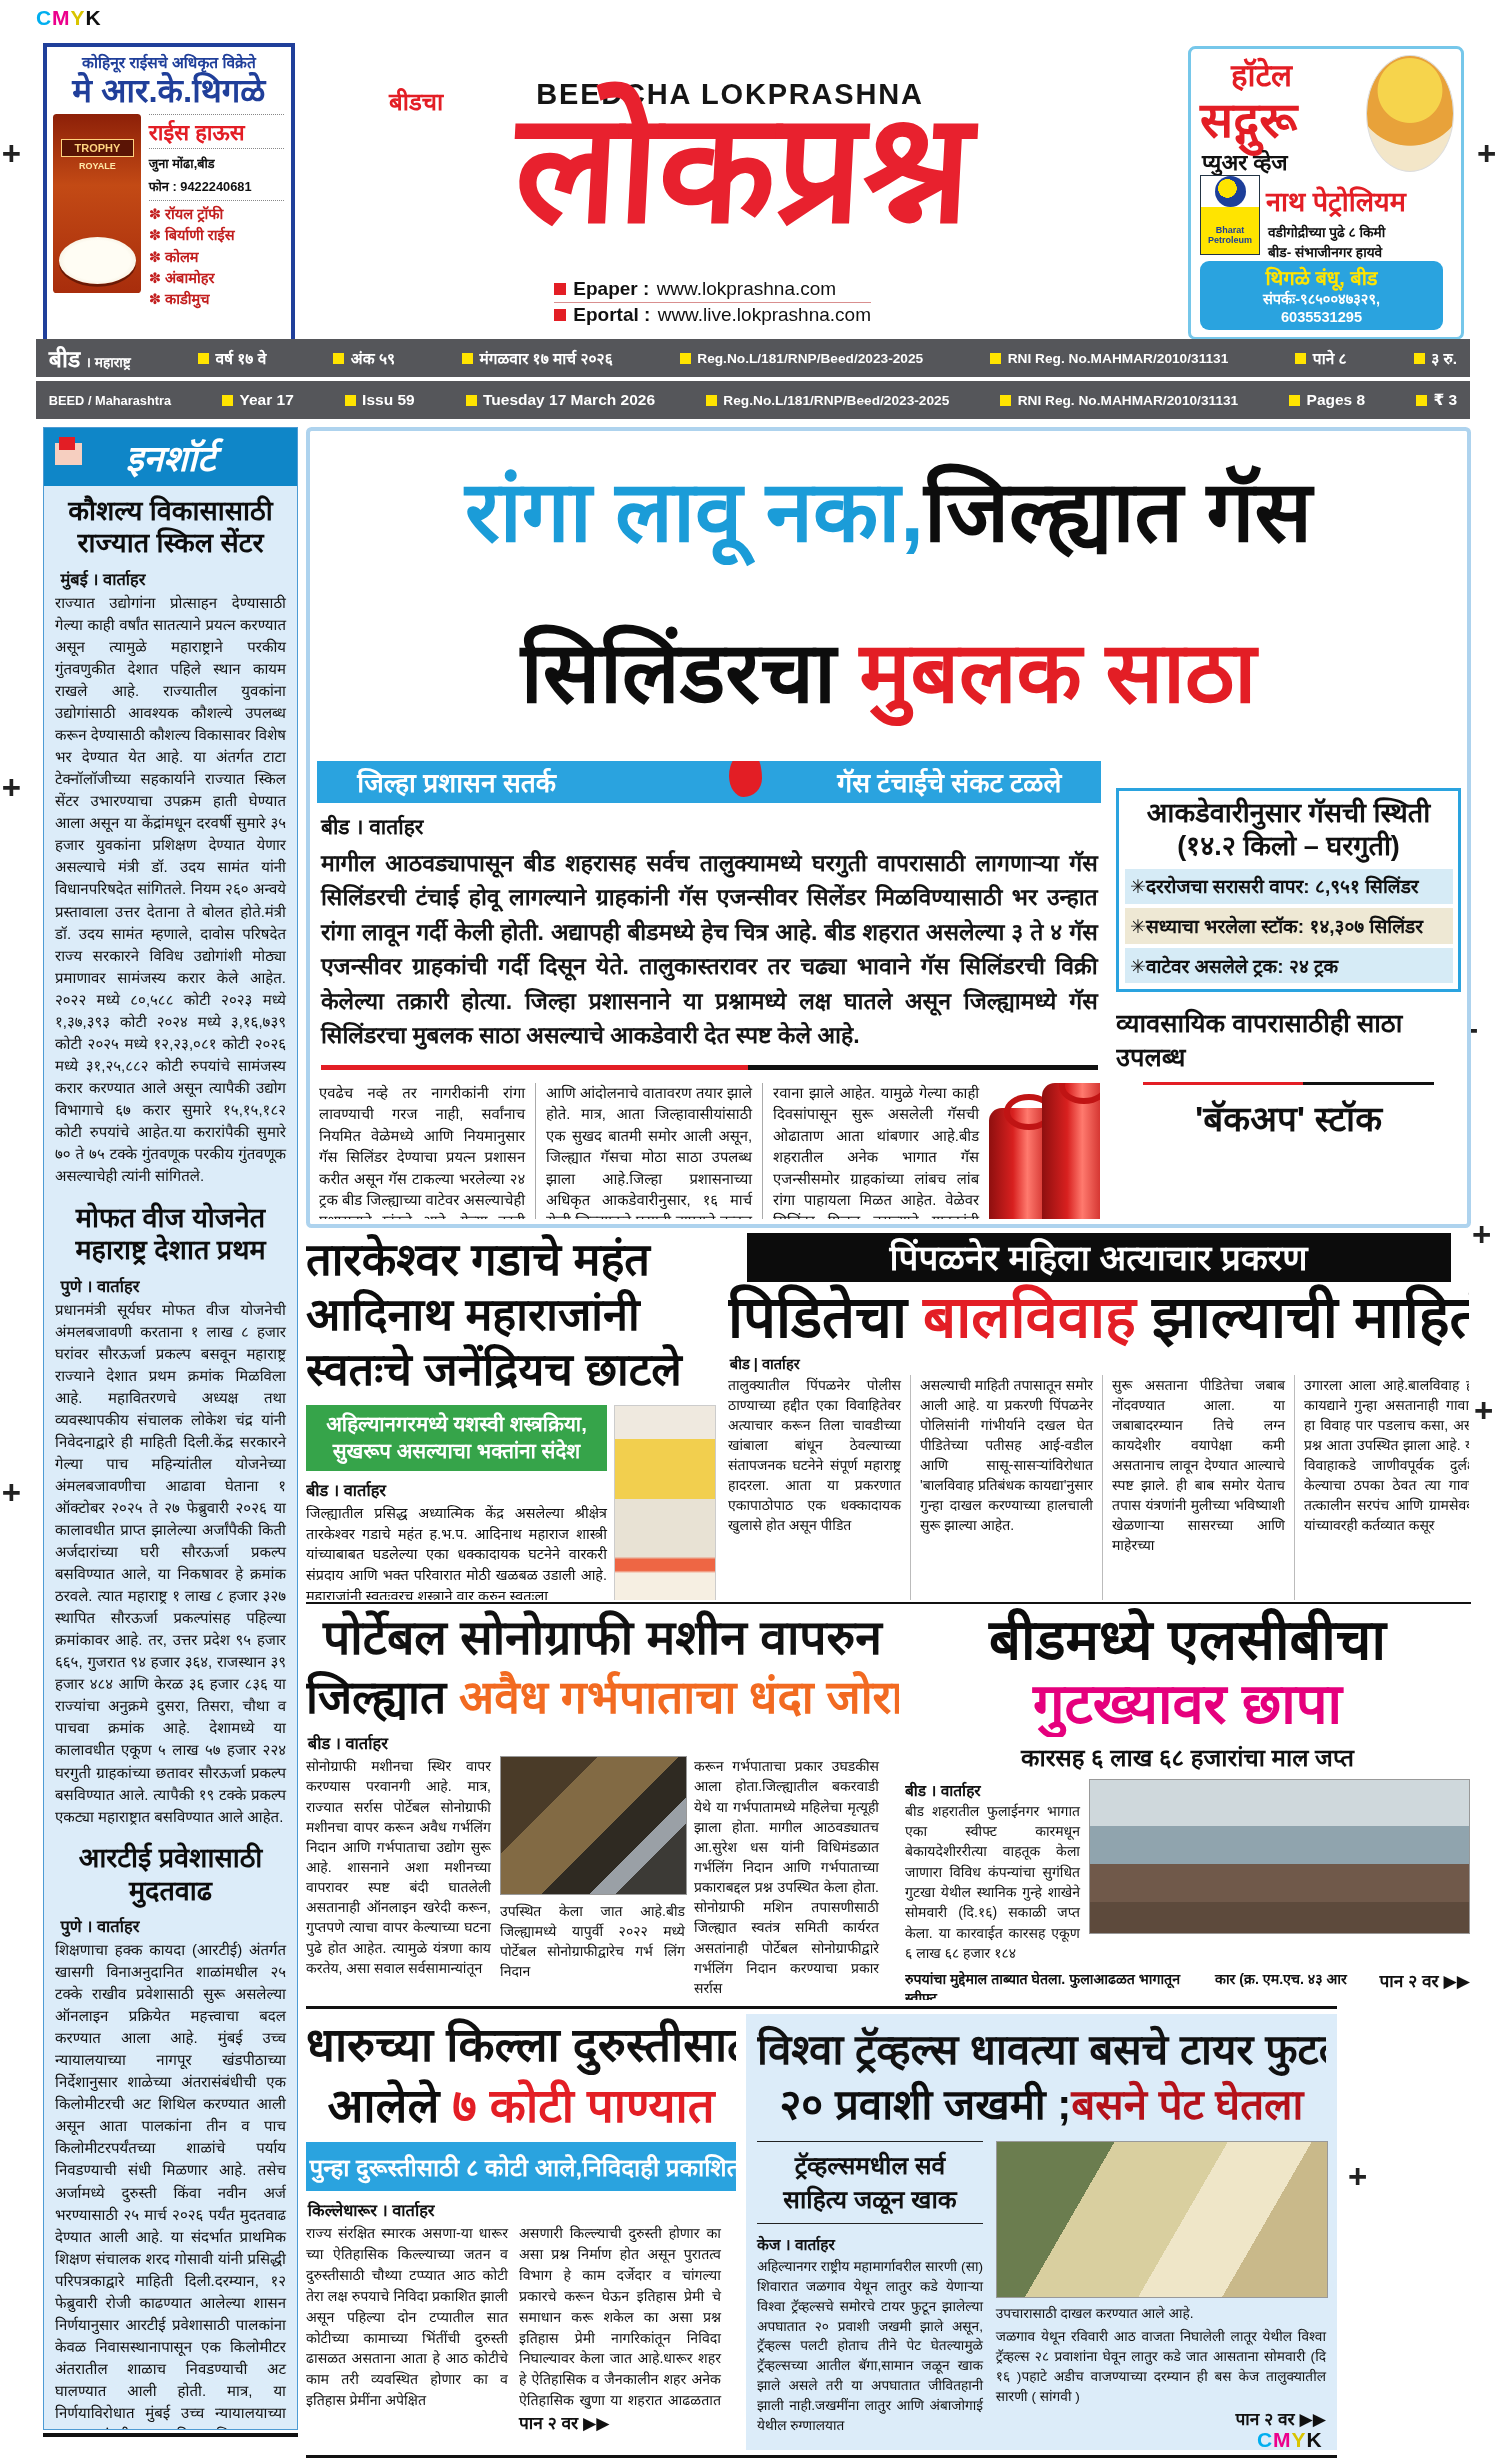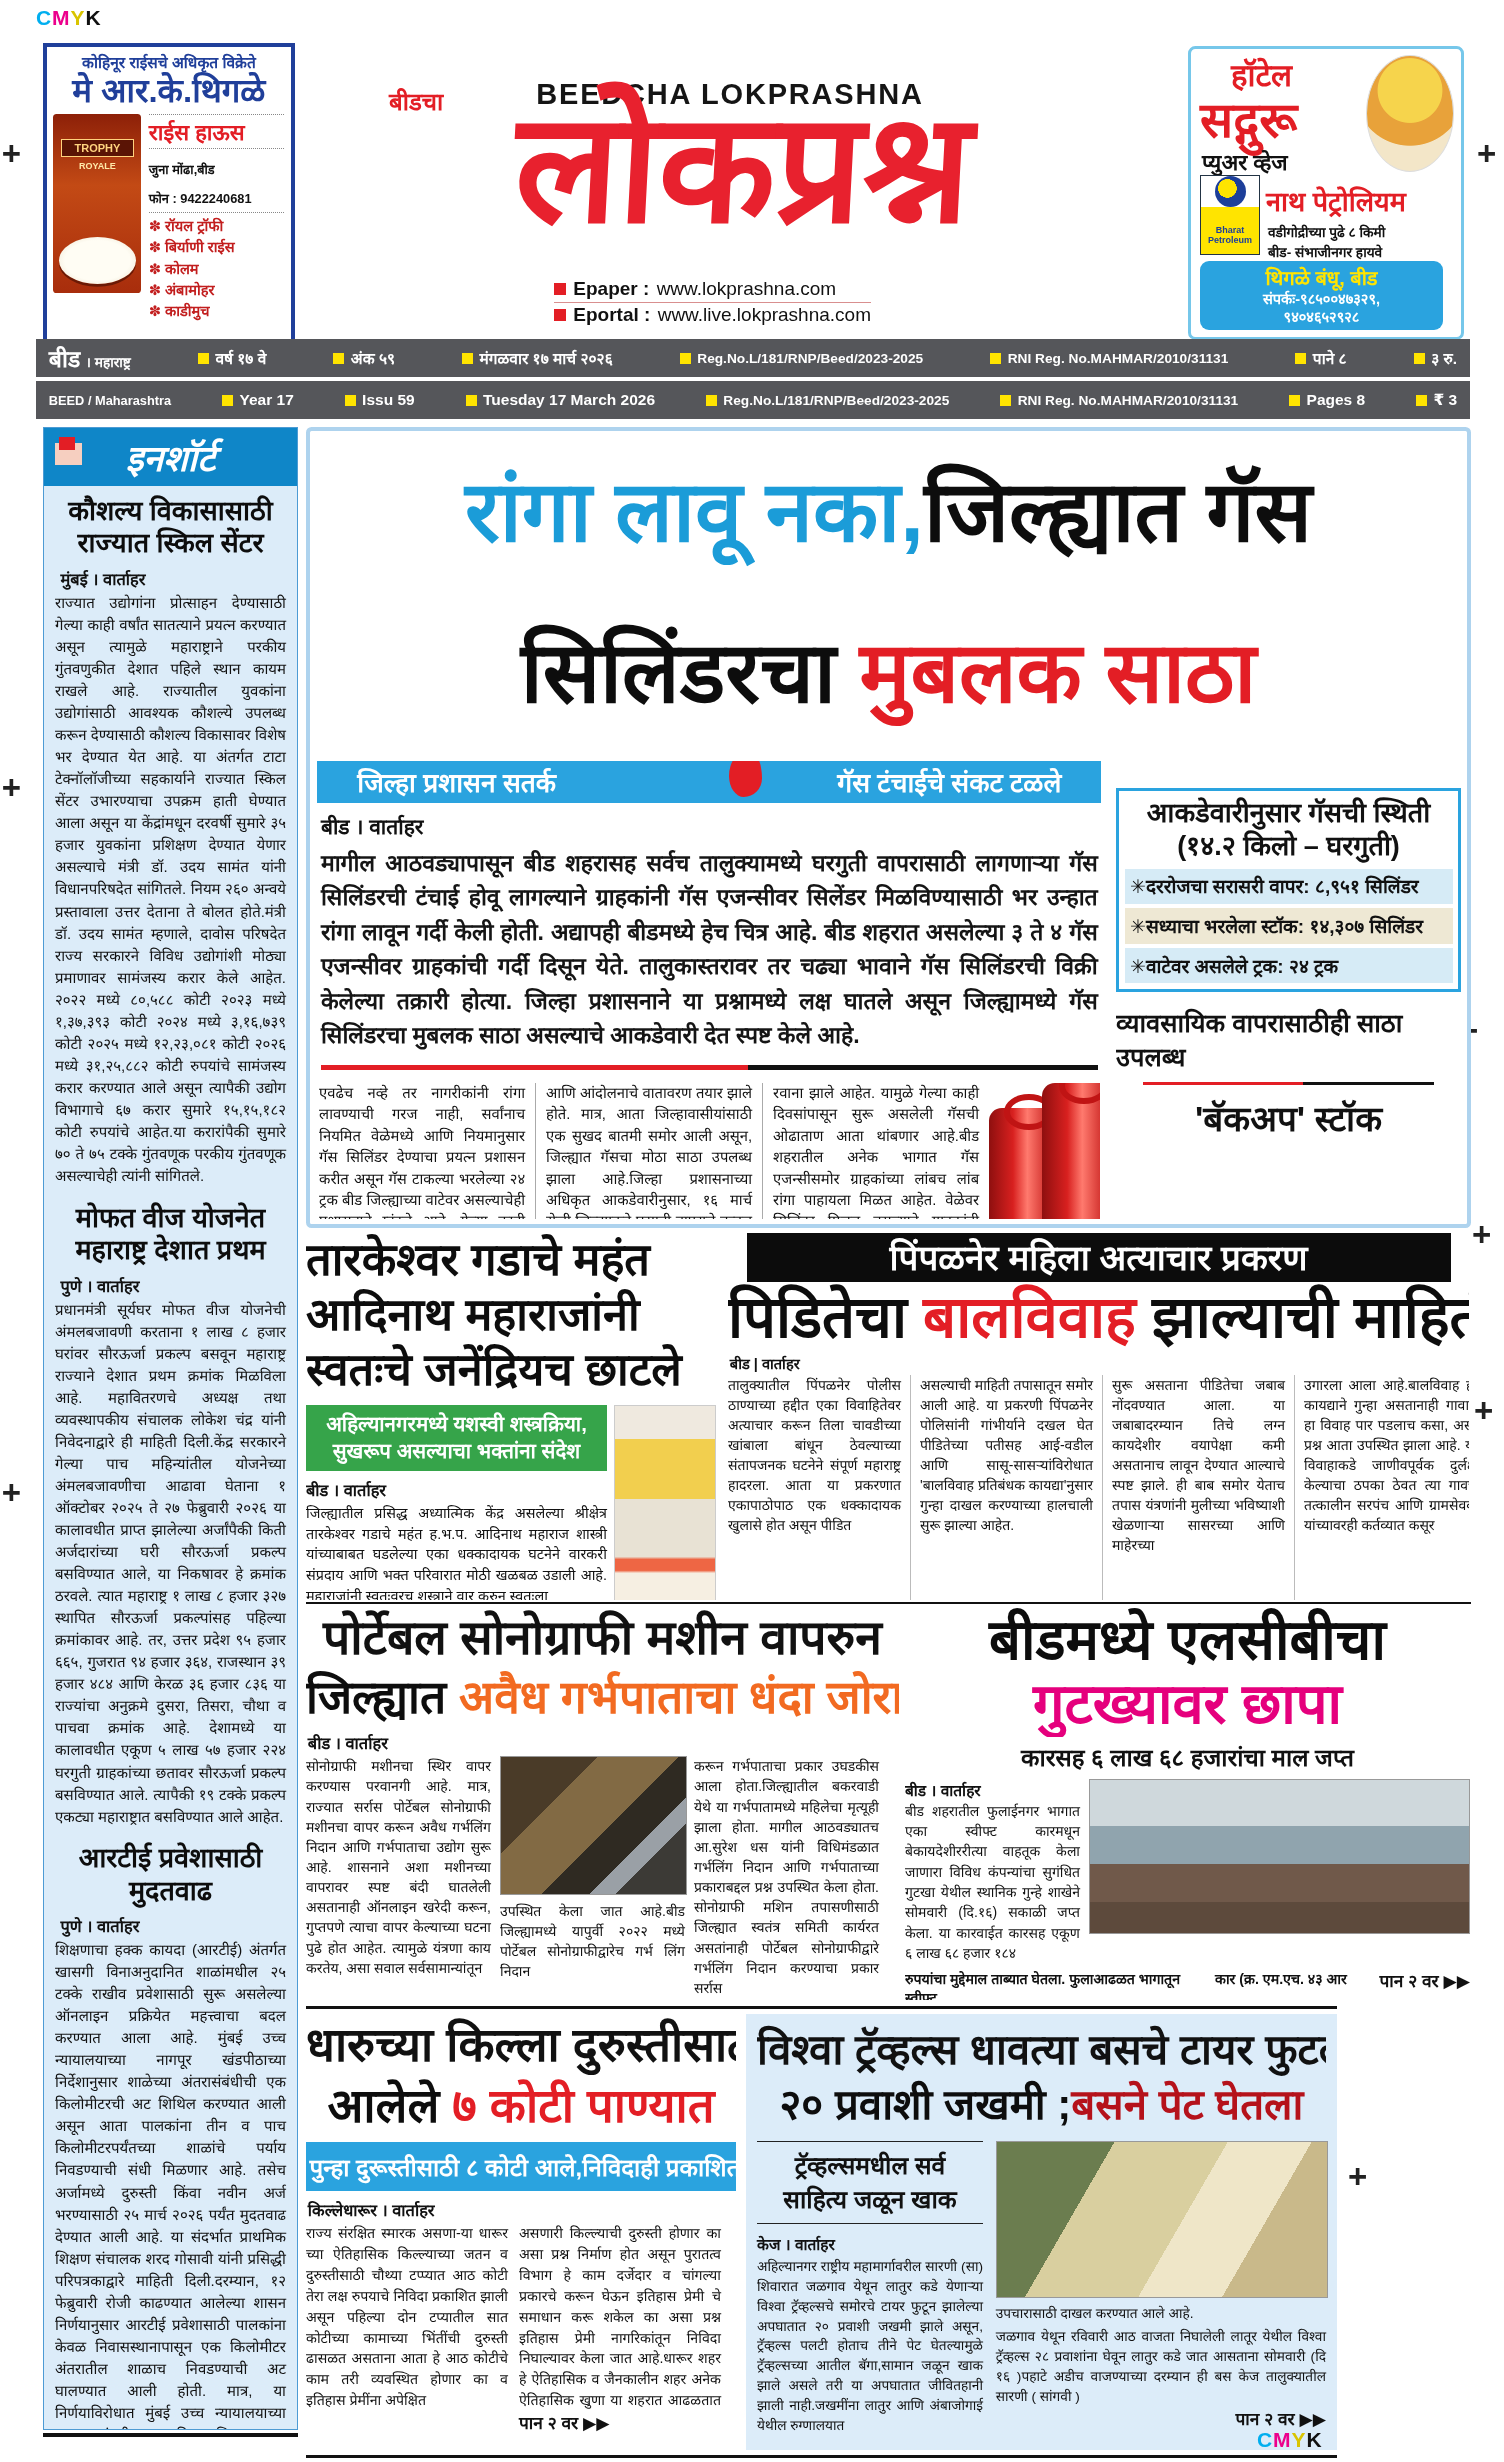--- a/index.html
+++ b/index.html
@@ -22,21 +22,21 @@
   .rice-row{display:flex;gap:7.3px;margin-top:2.7px;}
   .rice-pack{width:88px;height:179px;border-radius:3.6px;background:linear-gradient(180deg,#8d2008,#c34a15 40%,#a82d0c);
              position:relative;overflow:hidden;flex:none;}
   .rice-pack .pk-b{position:absolute;top:25.5px;left:7.3px;right:7.3px;background:#5a1405;color:#ffd37e;
                    font-size:11px;font-weight:800;text-align:center;padding:1.8px 0;border:0.9px solid #ffd37e;}
   .rice-pack .pk-r{position:absolute;top:47px;left:7.3px;right:7.3px;color:#ffe9a8;font-size:9px;font-weight:700;text-align:center;}
   .rice-pack .pk-bowl{position:absolute;bottom:9px;left:5.5px;width:77px;height:47px;border-radius:50%;
                       background:radial-gradient(#fffdf4 60%,#e8ddc4);box-shadow:0 2.7px 0 #6b1a06;}
   .rice-right{flex:1;display:flex;flex-direction:column;}
   .rice-shop{font-size:22px;font-weight:900;color:#e31e25;border-top:1.8px dotted #888;border-bottom:1.8px dotted #888;padding:1.8px 0;}
-  .rice-ln{font-size:12.8px;font-weight:800;margin-top:11px;}
+  .rice-ln{font-size:12.8px;font-weight:800;margin-top:5px;}
   .rice-items{border-top:1.8px dotted #888;margin-top:4.6px;padding-top:3.6px;}
   .rice-item{font-size:14.6px;font-weight:800;color:#c21e1e;line-height:1.45;}
   
   #mast-kicker{left:389px;top:84px;font-size:24px;font-weight:800;color:#e31e25;}
   #mast-eng{left:438px;top:78px;width:584px;text-align:center;font-size:29px;font-weight:800;letter-spacing:1.8px;color:#151515;}
   #mast-logo{left:301px;top:80px;width:885px;text-align:center;font-size:153px;line-height:1.15;font-weight:900;
              color:#e8212e;transform:skewX(-3deg);}
   #mast-links{left:554px;top:276px;font-size:19px;}
   .mast-link{display:flex;align-items:center;gap:7.3px;padding:1.8px 0;}
   .mast-link:first-child{border-bottom:1.8px solid #d98f8f;}
@@ -251,21 +251,21 @@
         <span>Petroleum</span>
       </div>
       <div class="bp-bot"></div>
     </div>
     <div class="hot-name">नाथ पेट्रोलियम</div>
     <div class="hot-a1">वडीगोद्रीच्या पुढे ८ किमी</div>
     <div class="hot-a2">बीड- संभाजीनगर हायवे</div>
     <div class="hot-box">
       <div class="hot-owner">थिगळे बंधू, बीड</div>
       <div class="hot-ph">संपर्कः-९८५००४७३२९,</div>
-      <div class="hot-ph">९४०४६५२९२८</div>
+      <div class="hot-ph">6035531295</div>
     </div>
   </div>
 
   <div class="abs dl-row" style="top:339px;">
     <div class="dl-brand">
       <span class="dl-city">बीड</span>
       <span class="dl-state">। महाराष्ट्र</span>
     </div>
     <div class="dl-item">
         <span class="sq-y"></span>

